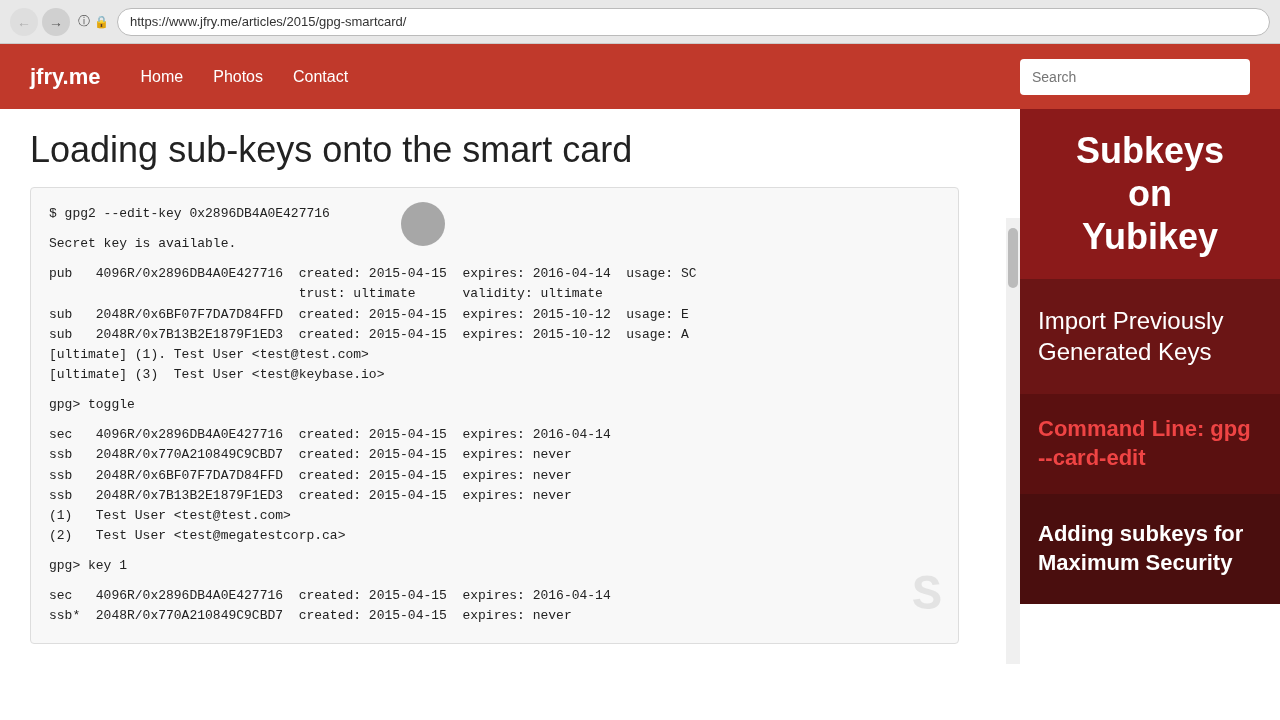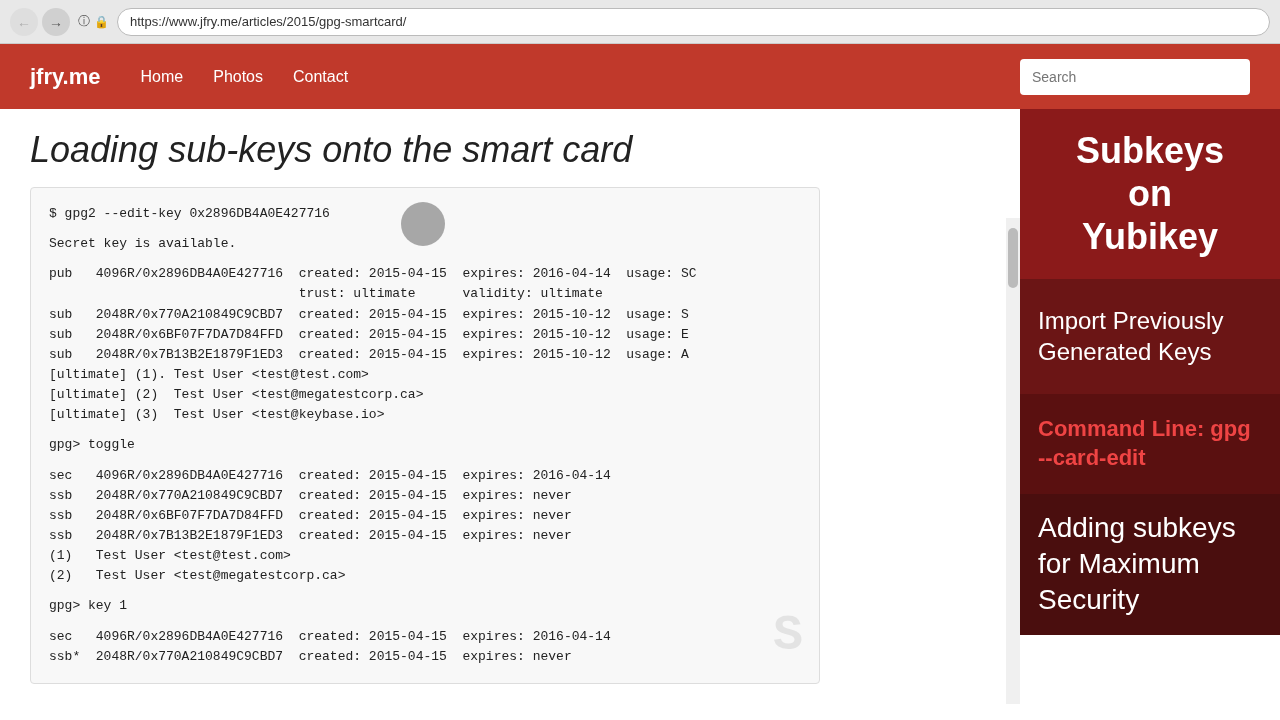--- a/index.html
+++ b/index.html
@@ -90,34 +90,33 @@
     .main-content {
       padding: 20px 30px;
       background: #fff;
       position: relative;
     }
     .page-title {
       font-size: 36px;
       font-weight: normal;
       color: #222;
       margin-bottom: 16px;
-      font-style: italic;
     }
 
     
     .code-block {
       background: #f8f8f8;
       border: 1px solid #ddd;
       border-radius: 4px;
       padding: 16px 18px;
       font-family: 'Courier New', monospace;
       font-size: 13px;
       color: #222;
       line-height: 1.55;
-      width: 790px;
+      width: 929px;
       position: relative;
       overflow: hidden;
     }
 
     
     .cursor-circle {
       position: absolute;
       width: 44px;
       height: 44px;
       background: rgba(100, 100, 100, 0.55);
@@ -181,22 +180,22 @@
 
     .panel-adding {
       background: #4a0e0e;
       color: #fff;
       padding: 16px 18px;
       min-height: 110px;
       display: flex;
       align-items: center;
     }
     .panel-adding .text {
-      font-size: 28px;
-      font-weight: normal;
+      font-size: 22px;
+      font-weight: bold;
       line-height: 1.3;
     }
 
     
     .scrollbar-area {
       position: absolute;
       right: 260px;
       top: 109px;
       width: 14px;
       bottom: 0;
@@ -255,25 +254,23 @@
     <h1 class="page-title">Loading sub-keys onto the smart card</h1>
 
     <div class="code-block">
       <div class="cursor-circle"></div>
       <div class="code-line">$ gpg2 --edit-key 0x2896DB4A0E427716</div>
       <div class="code-blank"></div>
       <div class="code-line">Secret key is available.</div>
       <div class="code-blank"></div>
       <div class="code-line">pub   4096R/0x2896DB4A0E427716  created: 2015-04-15  expires: 2016-04-14  usage: SC</div>
       <div class="code-line">                                trust: ultimate      validity: ultimate</div>
-      <div class="code-line">sub   2048R/0x770A210849C9CBD7  created: 2015-04-15  expires: 2015-10-12  usage: S</div>
       <div class="code-line">sub   2048R/0x6BF07F7DA7D84FFD  created: 2015-04-15  expires: 2015-10-12  usage: E</div>
       <div class="code-line">sub   2048R/0x7B13B2E1879F1ED3  created: 2015-04-15  expires: 2015-10-12  usage: A</div>
       <div class="code-line">[ultimate] (1). Test User &lt;test@test.com&gt;</div>
-      <div class="code-line">[ultimate] (2)  Test User &lt;test@megatestcorp.ca&gt;</div>
       <div class="code-line">[ultimate] (3)  Test User &lt;test@keybase.io&gt;</div>
       <div class="code-blank"></div>
       <div class="code-line">gpg&gt; toggle</div>
       <div class="code-blank"></div>
       <div class="code-line">sec   4096R/0x2896DB4A0E427716  created: 2015-04-15  expires: 2016-04-14</div>
       <div class="code-line">ssb   2048R/0x770A210849C9CBD7  created: 2015-04-15  expires: never</div>
       <div class="code-line">ssb   2048R/0x6BF07F7DA7D84FFD  created: 2015-04-15  expires: never</div>
       <div class="code-line">ssb   2048R/0x7B13B2E1879F1ED3  created: 2015-04-15  expires: never</div>
       <div class="code-line">(1)   Test User &lt;test@test.com&gt;</div>
       <div class="code-line">(2)   Test User &lt;test@megatestcorp.ca&gt;</div>

